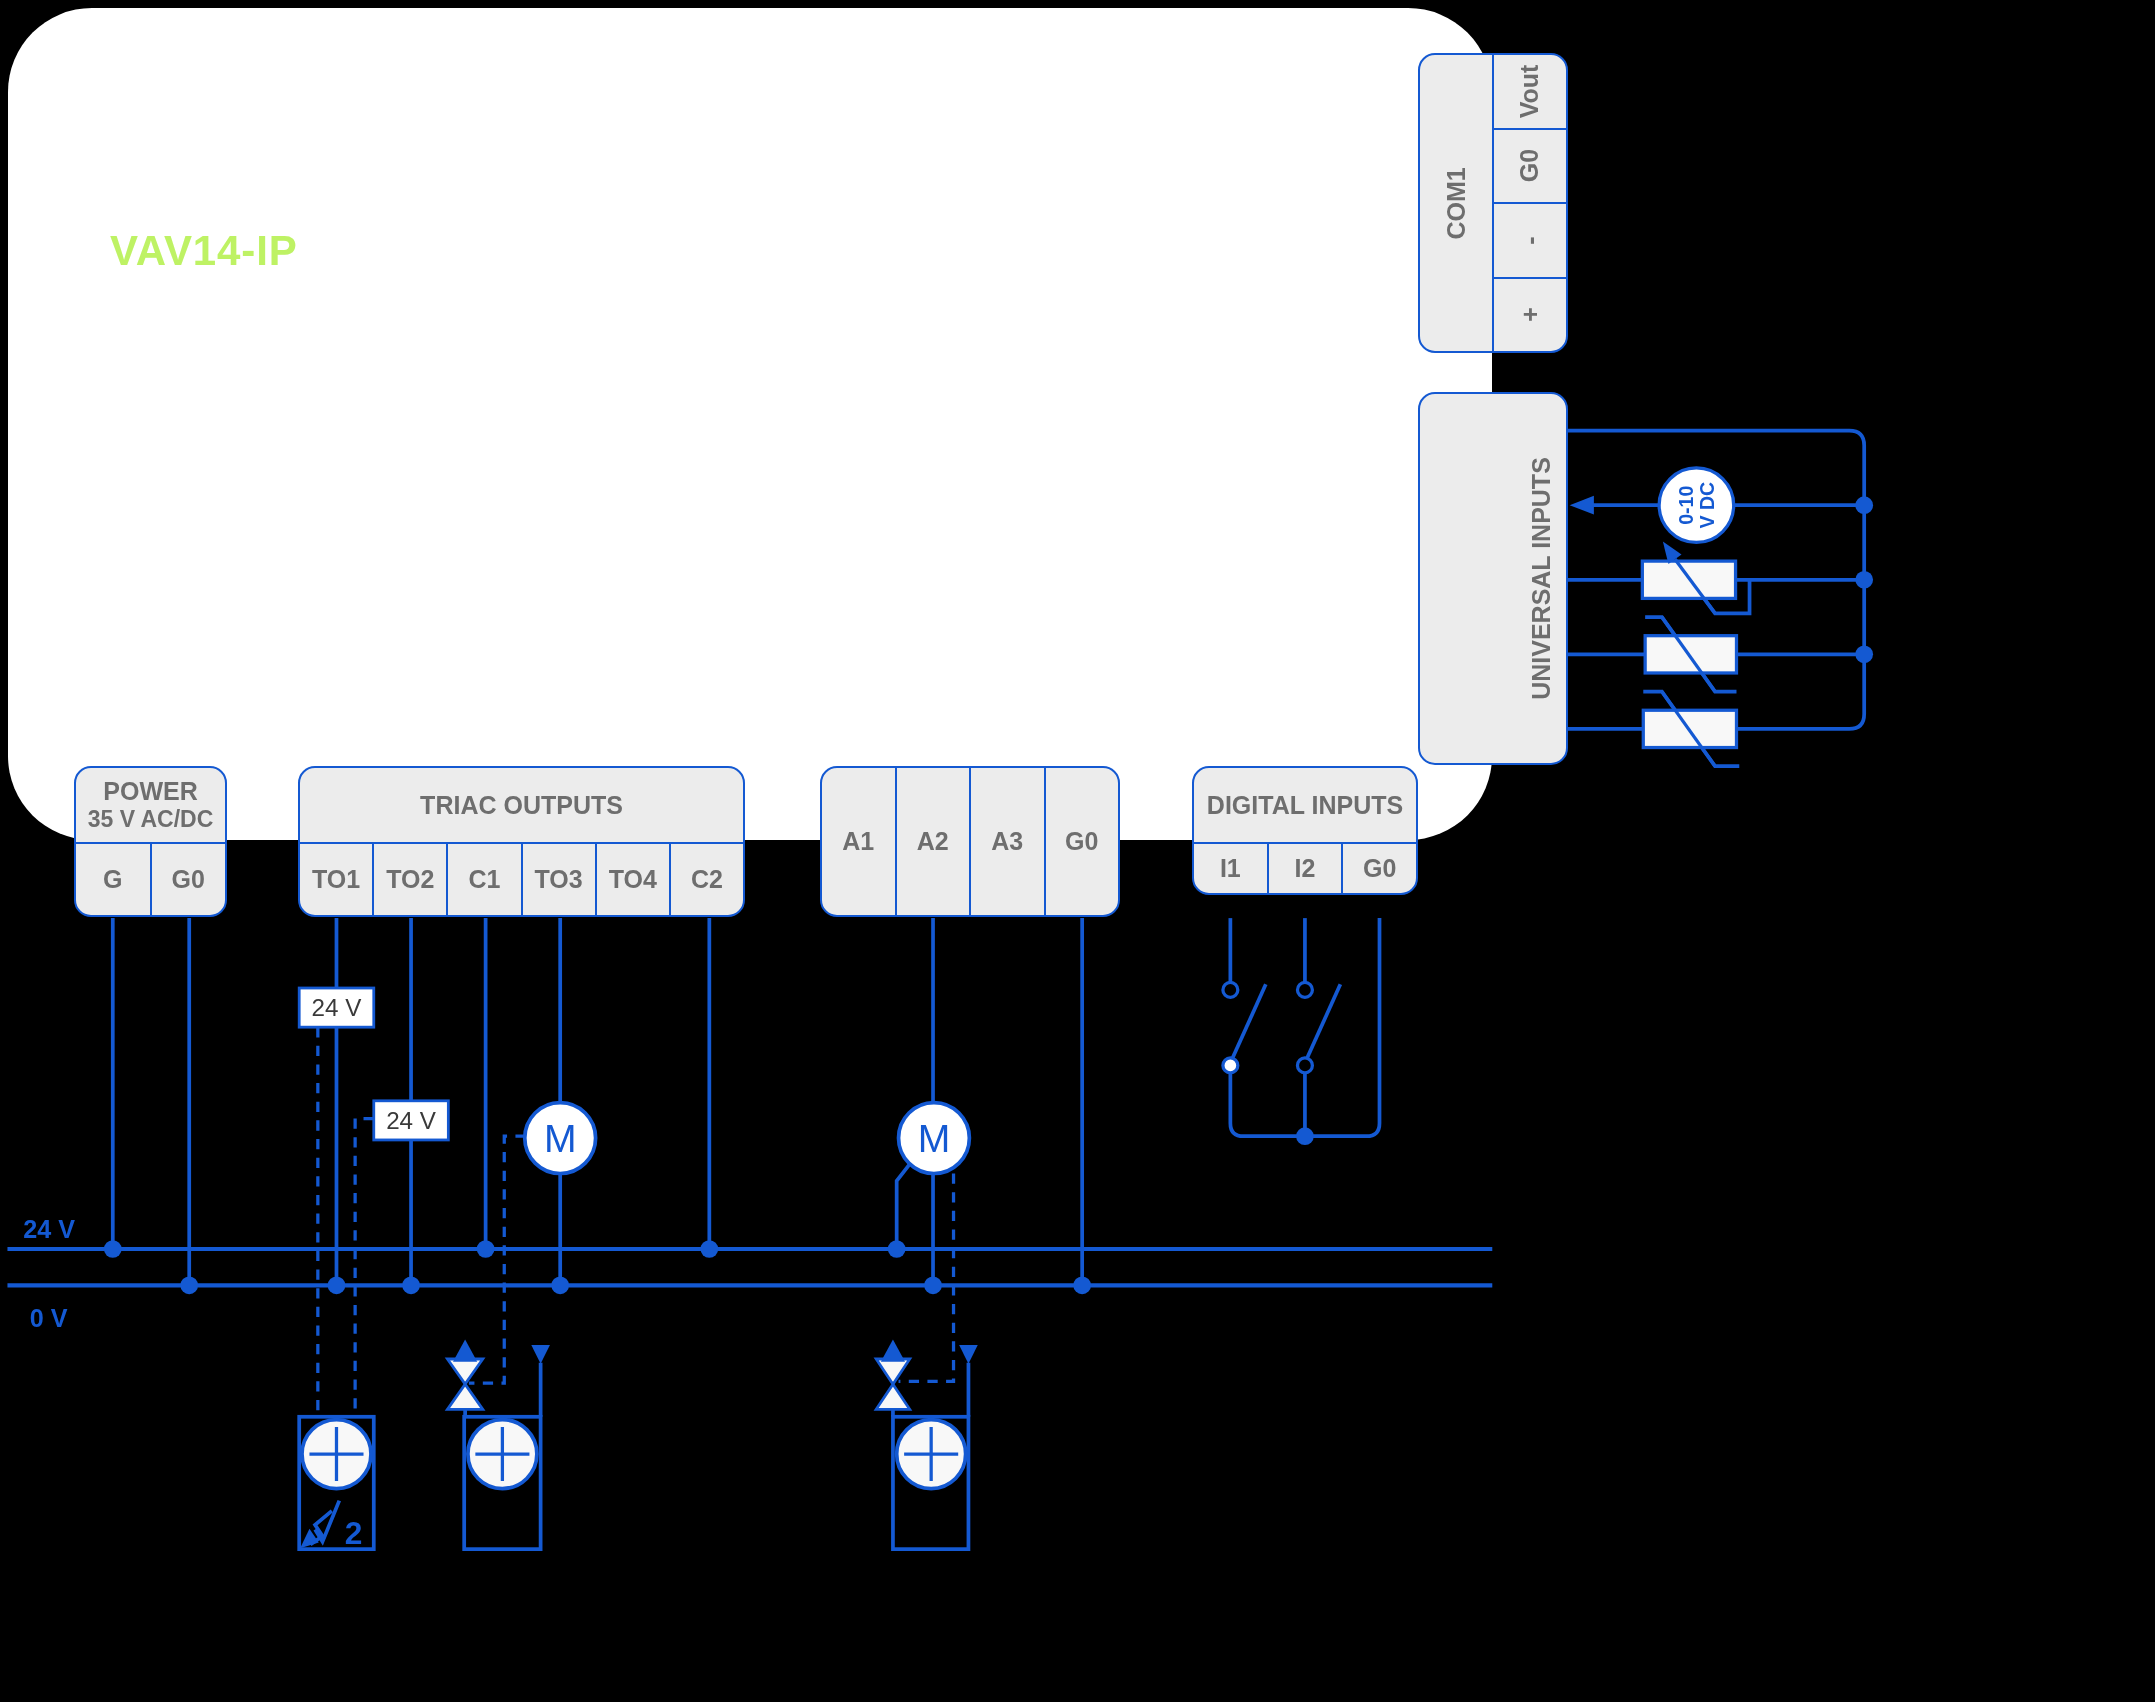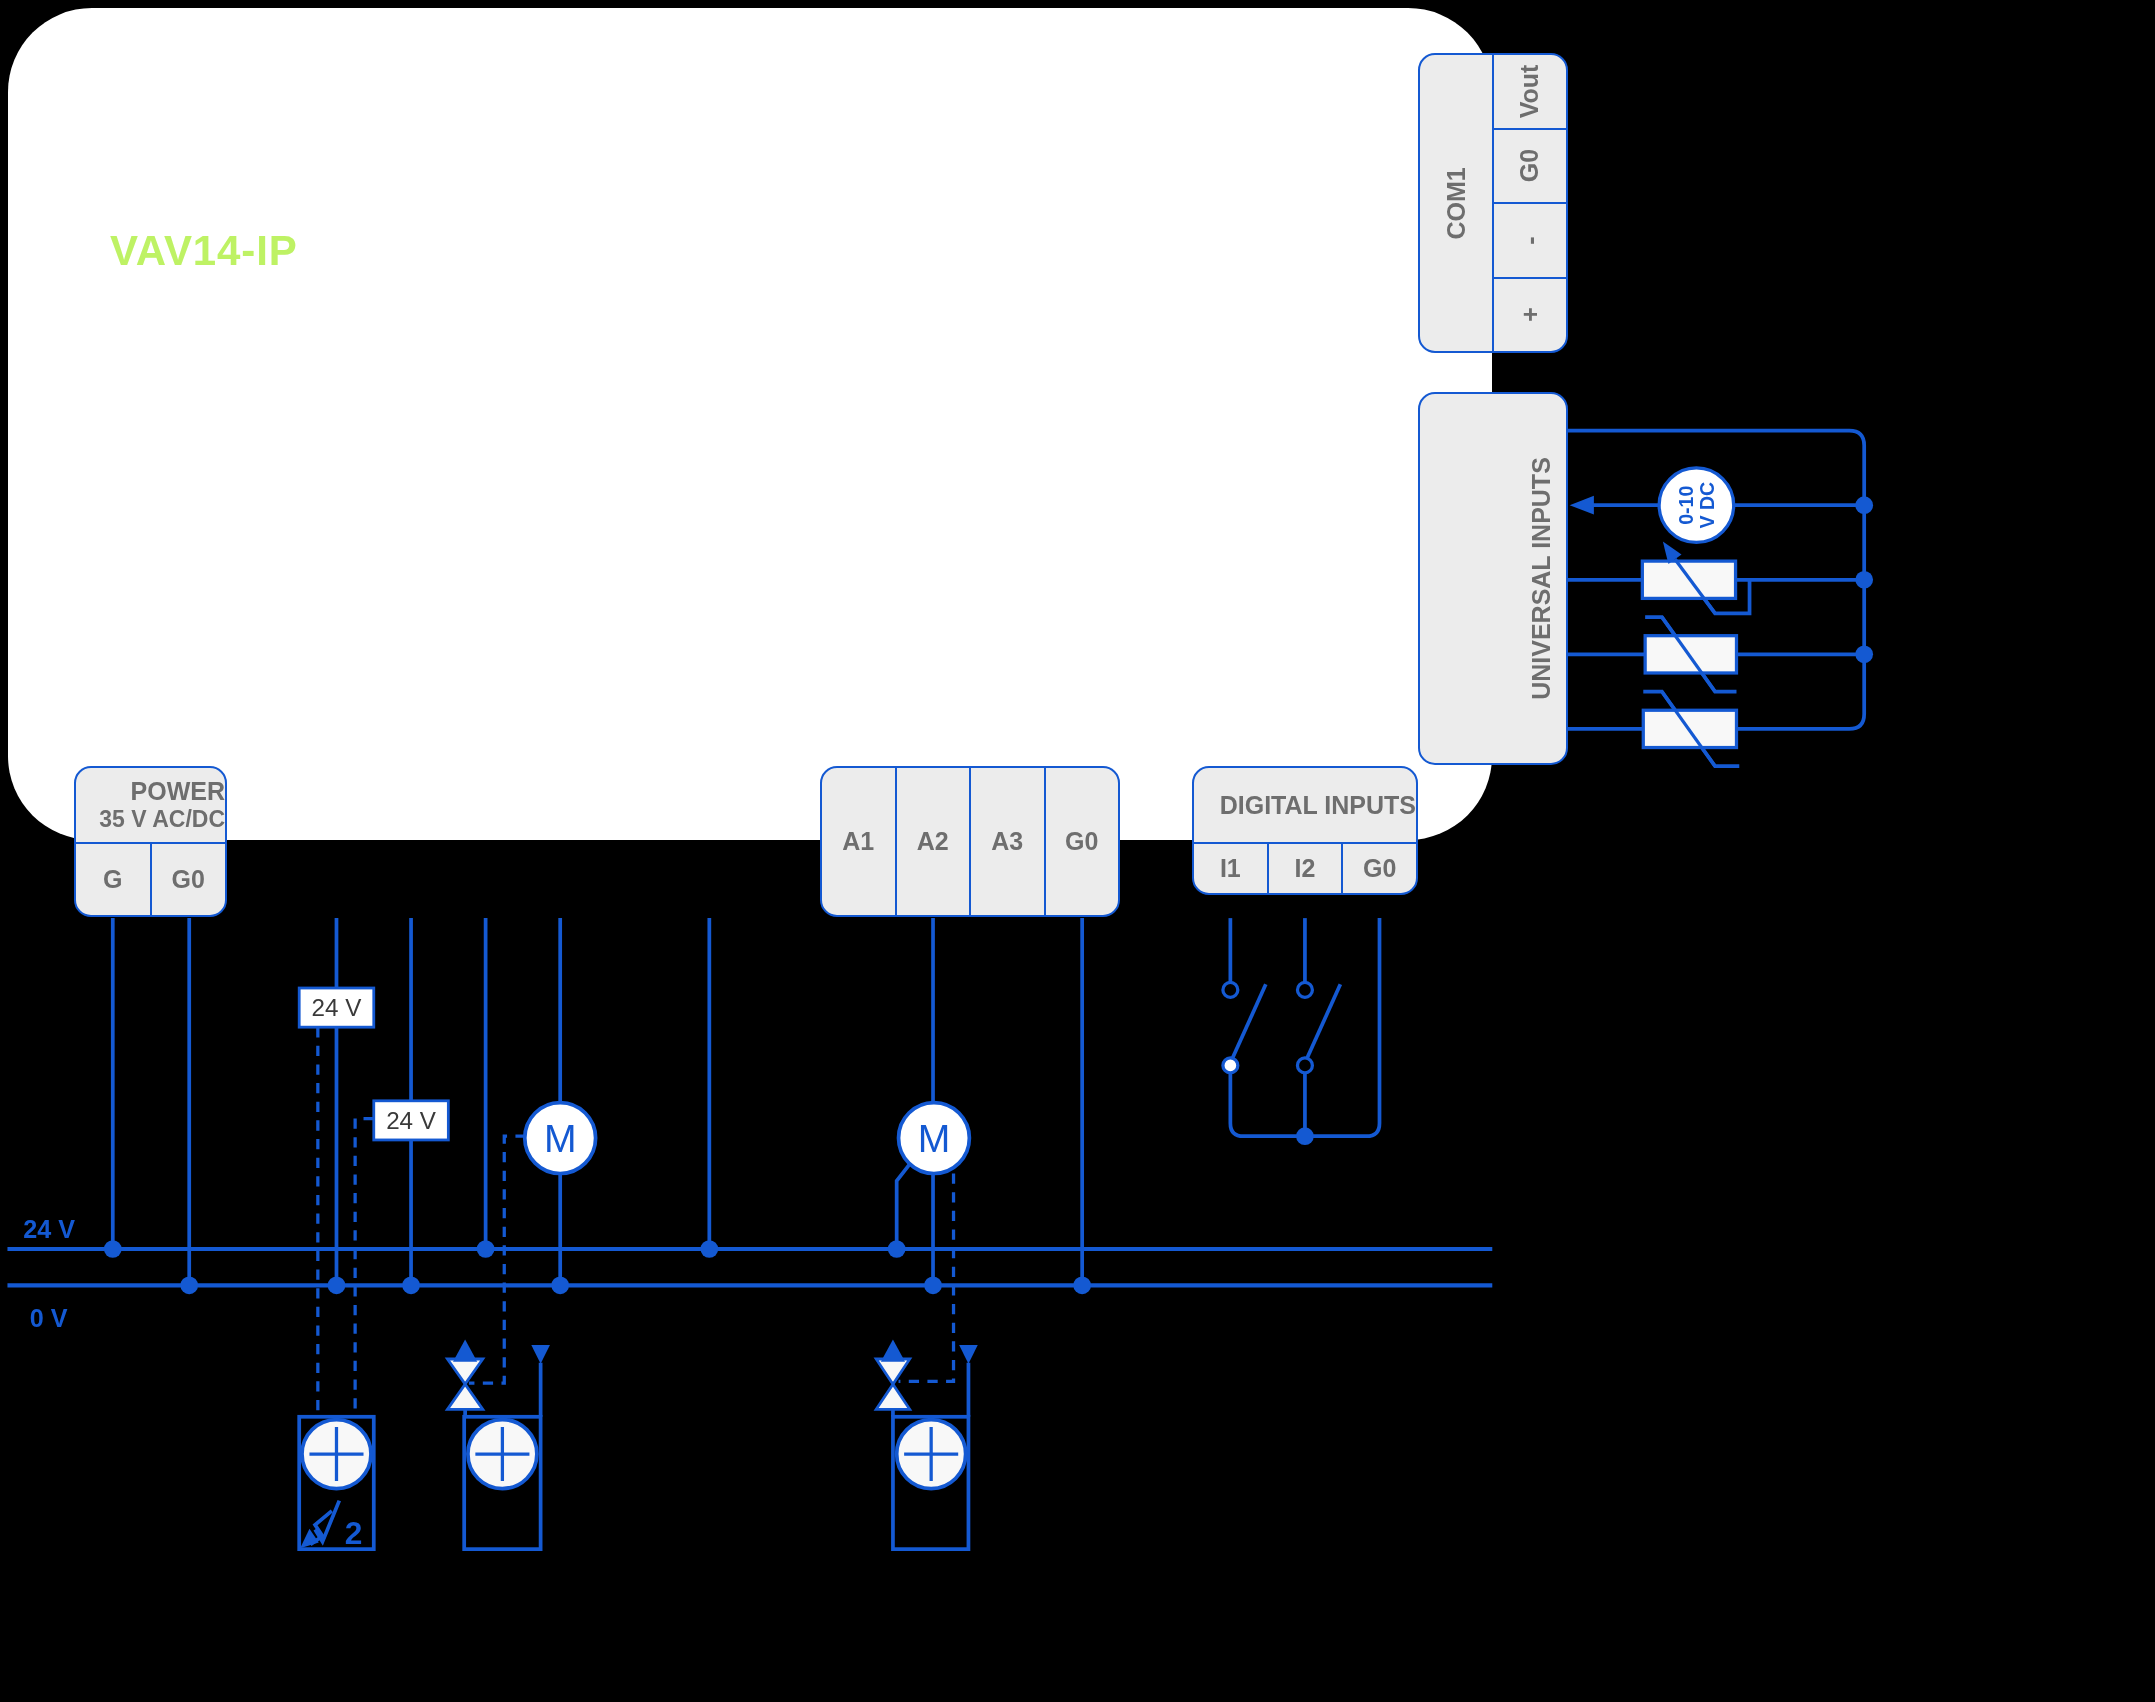--- a/index.html
+++ b/index.html
@@ -4,21 +4,21 @@
 <style>
   html,body{margin:0;padding:0;background:#000;}
   #canvas{position:relative;width:2155px;height:1702px;background:#000;overflow:hidden;
           font-family:"Liberation Sans","DejaVu Sans",sans-serif;}
   #device-body{position:absolute;left:7.5px;top:7.5px;width:1484px;height:832px;
                background:#fff;border-radius:84px;}
   #page-title{position:absolute;left:110px;top:227px;font-size:42px;font-weight:bold;
               color:#bef264;letter-spacing:0.9px;}
   .tblock{position:absolute;background:#ececec;border:2.8px solid #1459d2;border-radius:17px;
           overflow:hidden;display:flex;flex-direction:column;box-sizing:border-box;}
-  .tblock .hdr{flex:0 0 74px;display:flex;flex-direction:column;align-items:flex-end;
+  .tblock .hdr{flex:0 0 74px;display:flex;flex-direction:column;align-items:center;
                justify-content:center;border-bottom:2.8px solid #1459d2;
                color:#6e6e6e;font-weight:bold;font-size:25px;line-height:1.15;}
   .tblock .hdr .sub{font-size:23px;}
   .tblock .cells{flex:1;display:flex;}
   .tblock .cell{flex:1;display:flex;align-items:center;justify-content:center;
                 color:#6e6e6e;font-weight:bold;font-size:25px;}
   .tblock .cell + .cell{border-left:2.8px solid #1459d2;}
   .vblock{position:absolute;background:#ececec;border:2.8px solid #1459d2;border-radius:17px;
           overflow:hidden;display:flex;box-sizing:border-box;}
   .vblock .vhdr{flex:0 0 72px;display:flex;align-items:center;justify-content:center;
@@ -47,20 +47,45 @@
     <div class="cells">
       <div class="cell">
           <span>G</span>
         </div>
       <div class="cell">
           <span>G0</span>
         </div>
     </div>
   </div>
 
+  <div class="tblock" style="left:298px;top:766px;width:447px;height:151px;">
+    <div class="hdr">
+      <span>TRIAC OUTPUTS</span>
+    </div>
+    <div class="cells">
+      <div class="cell">
+          <span>TO1</span>
+        </div>
+      <div class="cell">
+          <span>TO2</span>
+        </div>
+      <div class="cell">
+          <span>C1</span>
+        </div>
+      <div class="cell">
+          <span>TO3</span>
+        </div>
+      <div class="cell">
+          <span>TO4</span>
+        </div>
+      <div class="cell">
+          <span>C2</span>
+        </div>
+    </div>
+  </div>
 
   <div class="tblock" style="left:820px;top:766px;width:300px;height:151px;">
     <div class="cells">
       <div class="cell">
           <span>A1</span>
         </div>
       <div class="cell">
           <span>A2</span>
         </div>
       <div class="cell">

